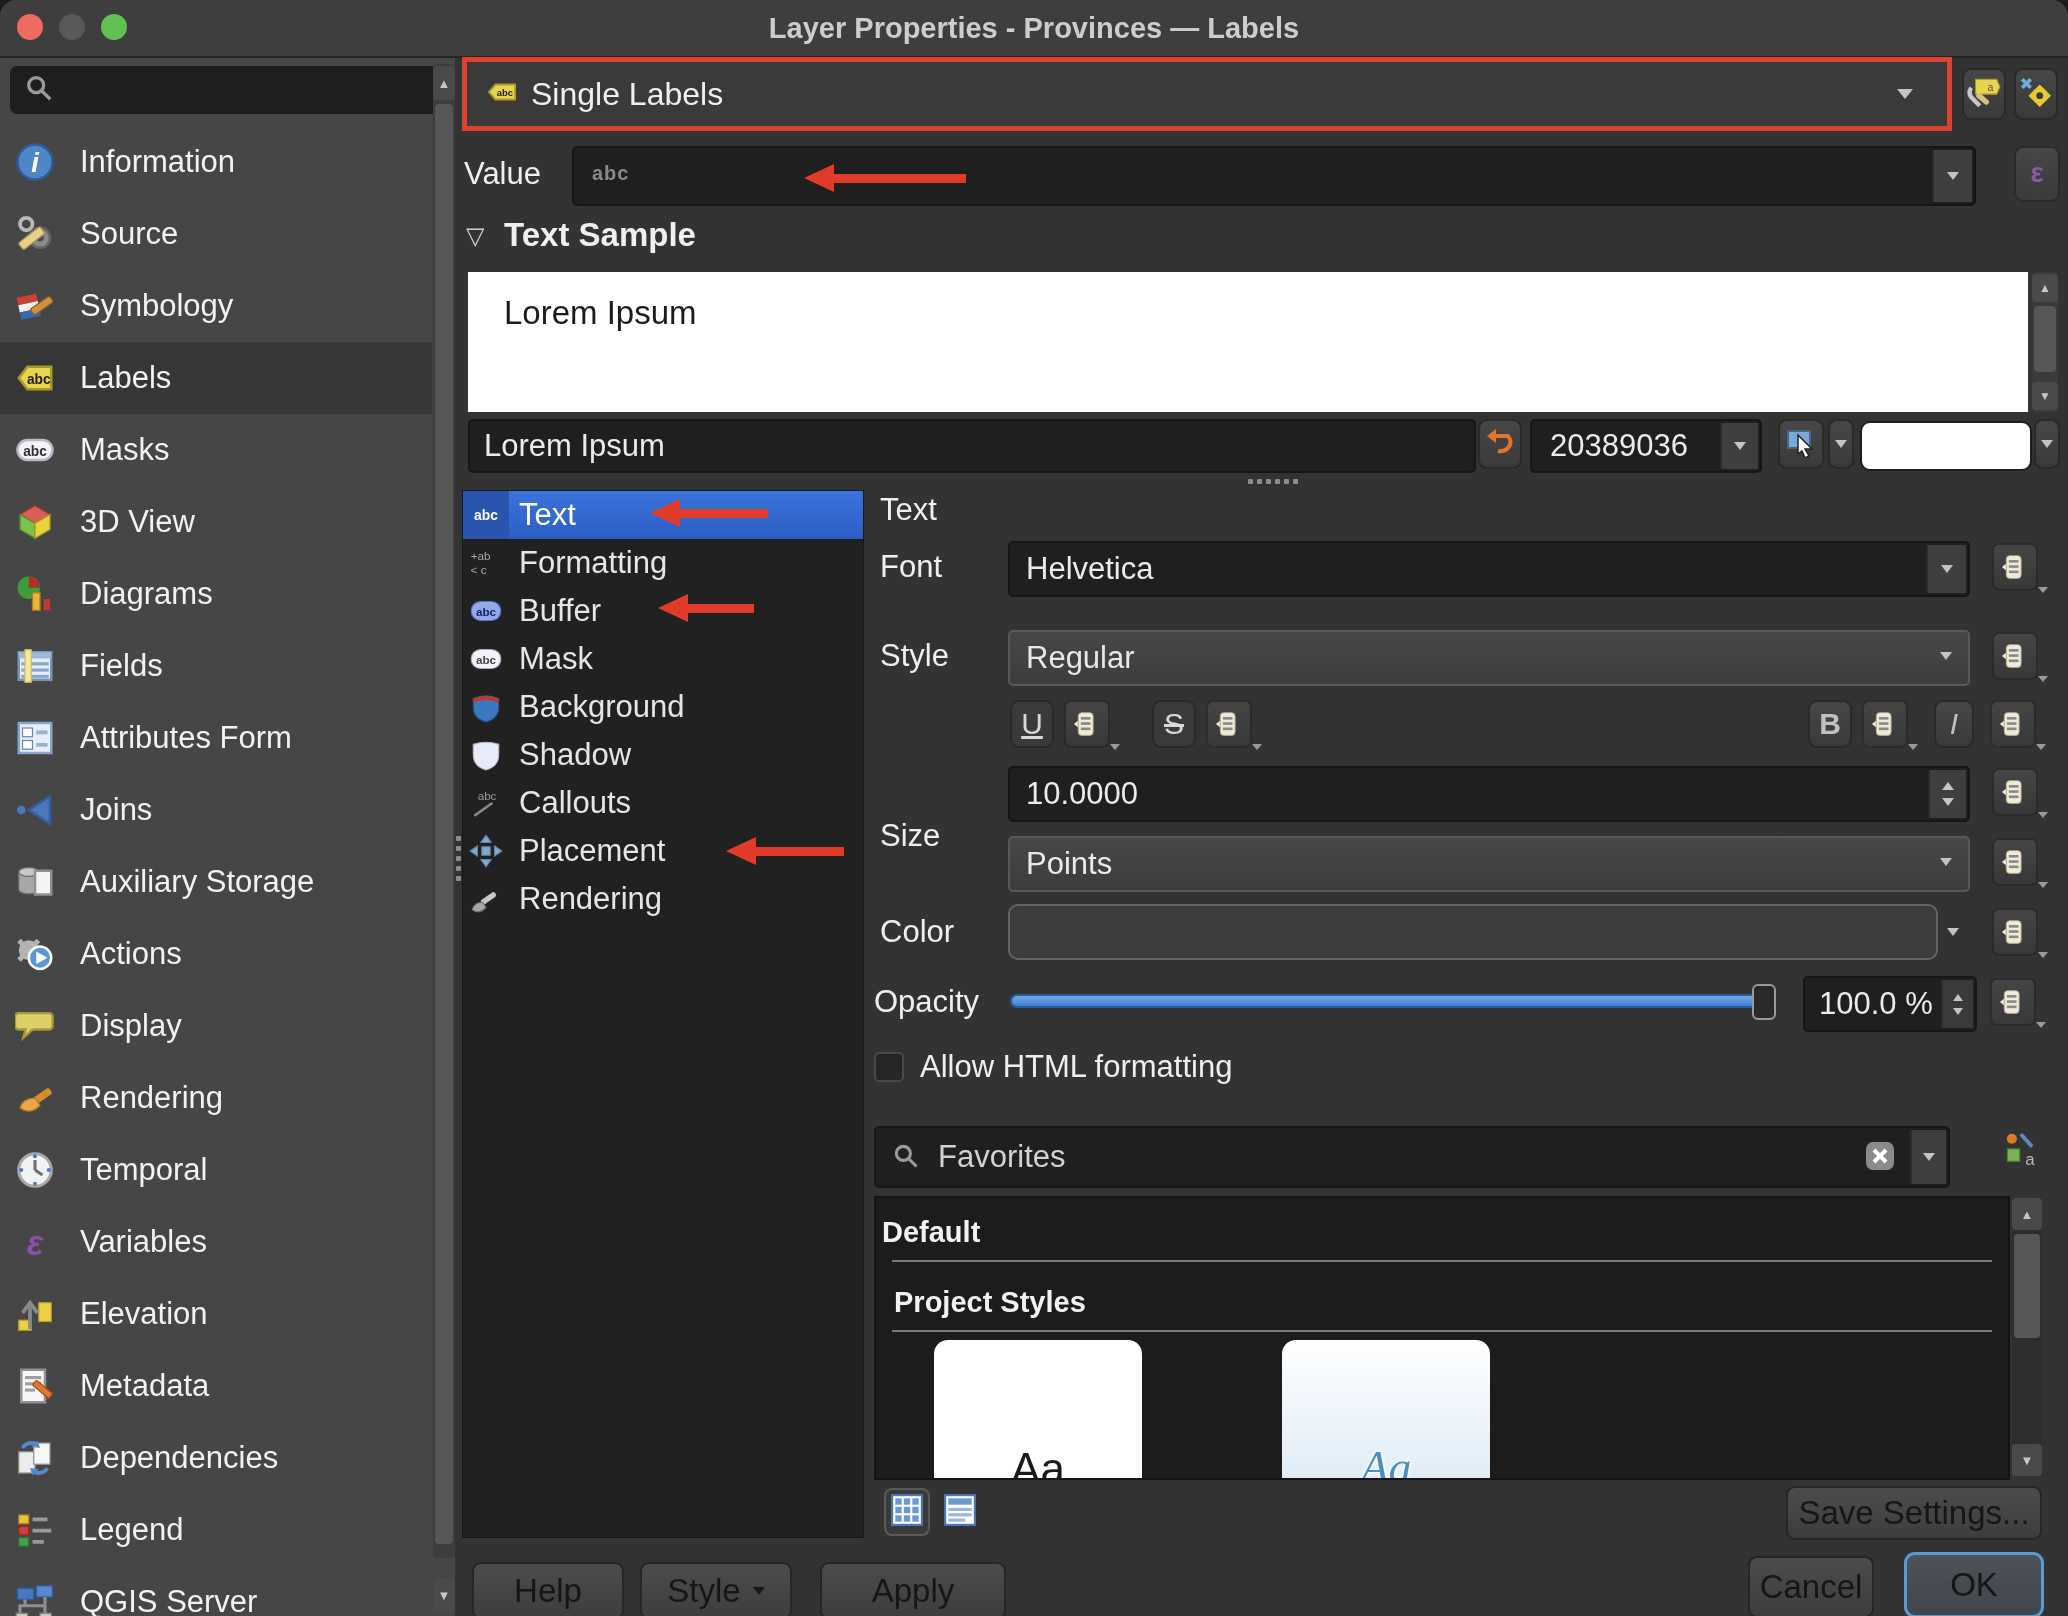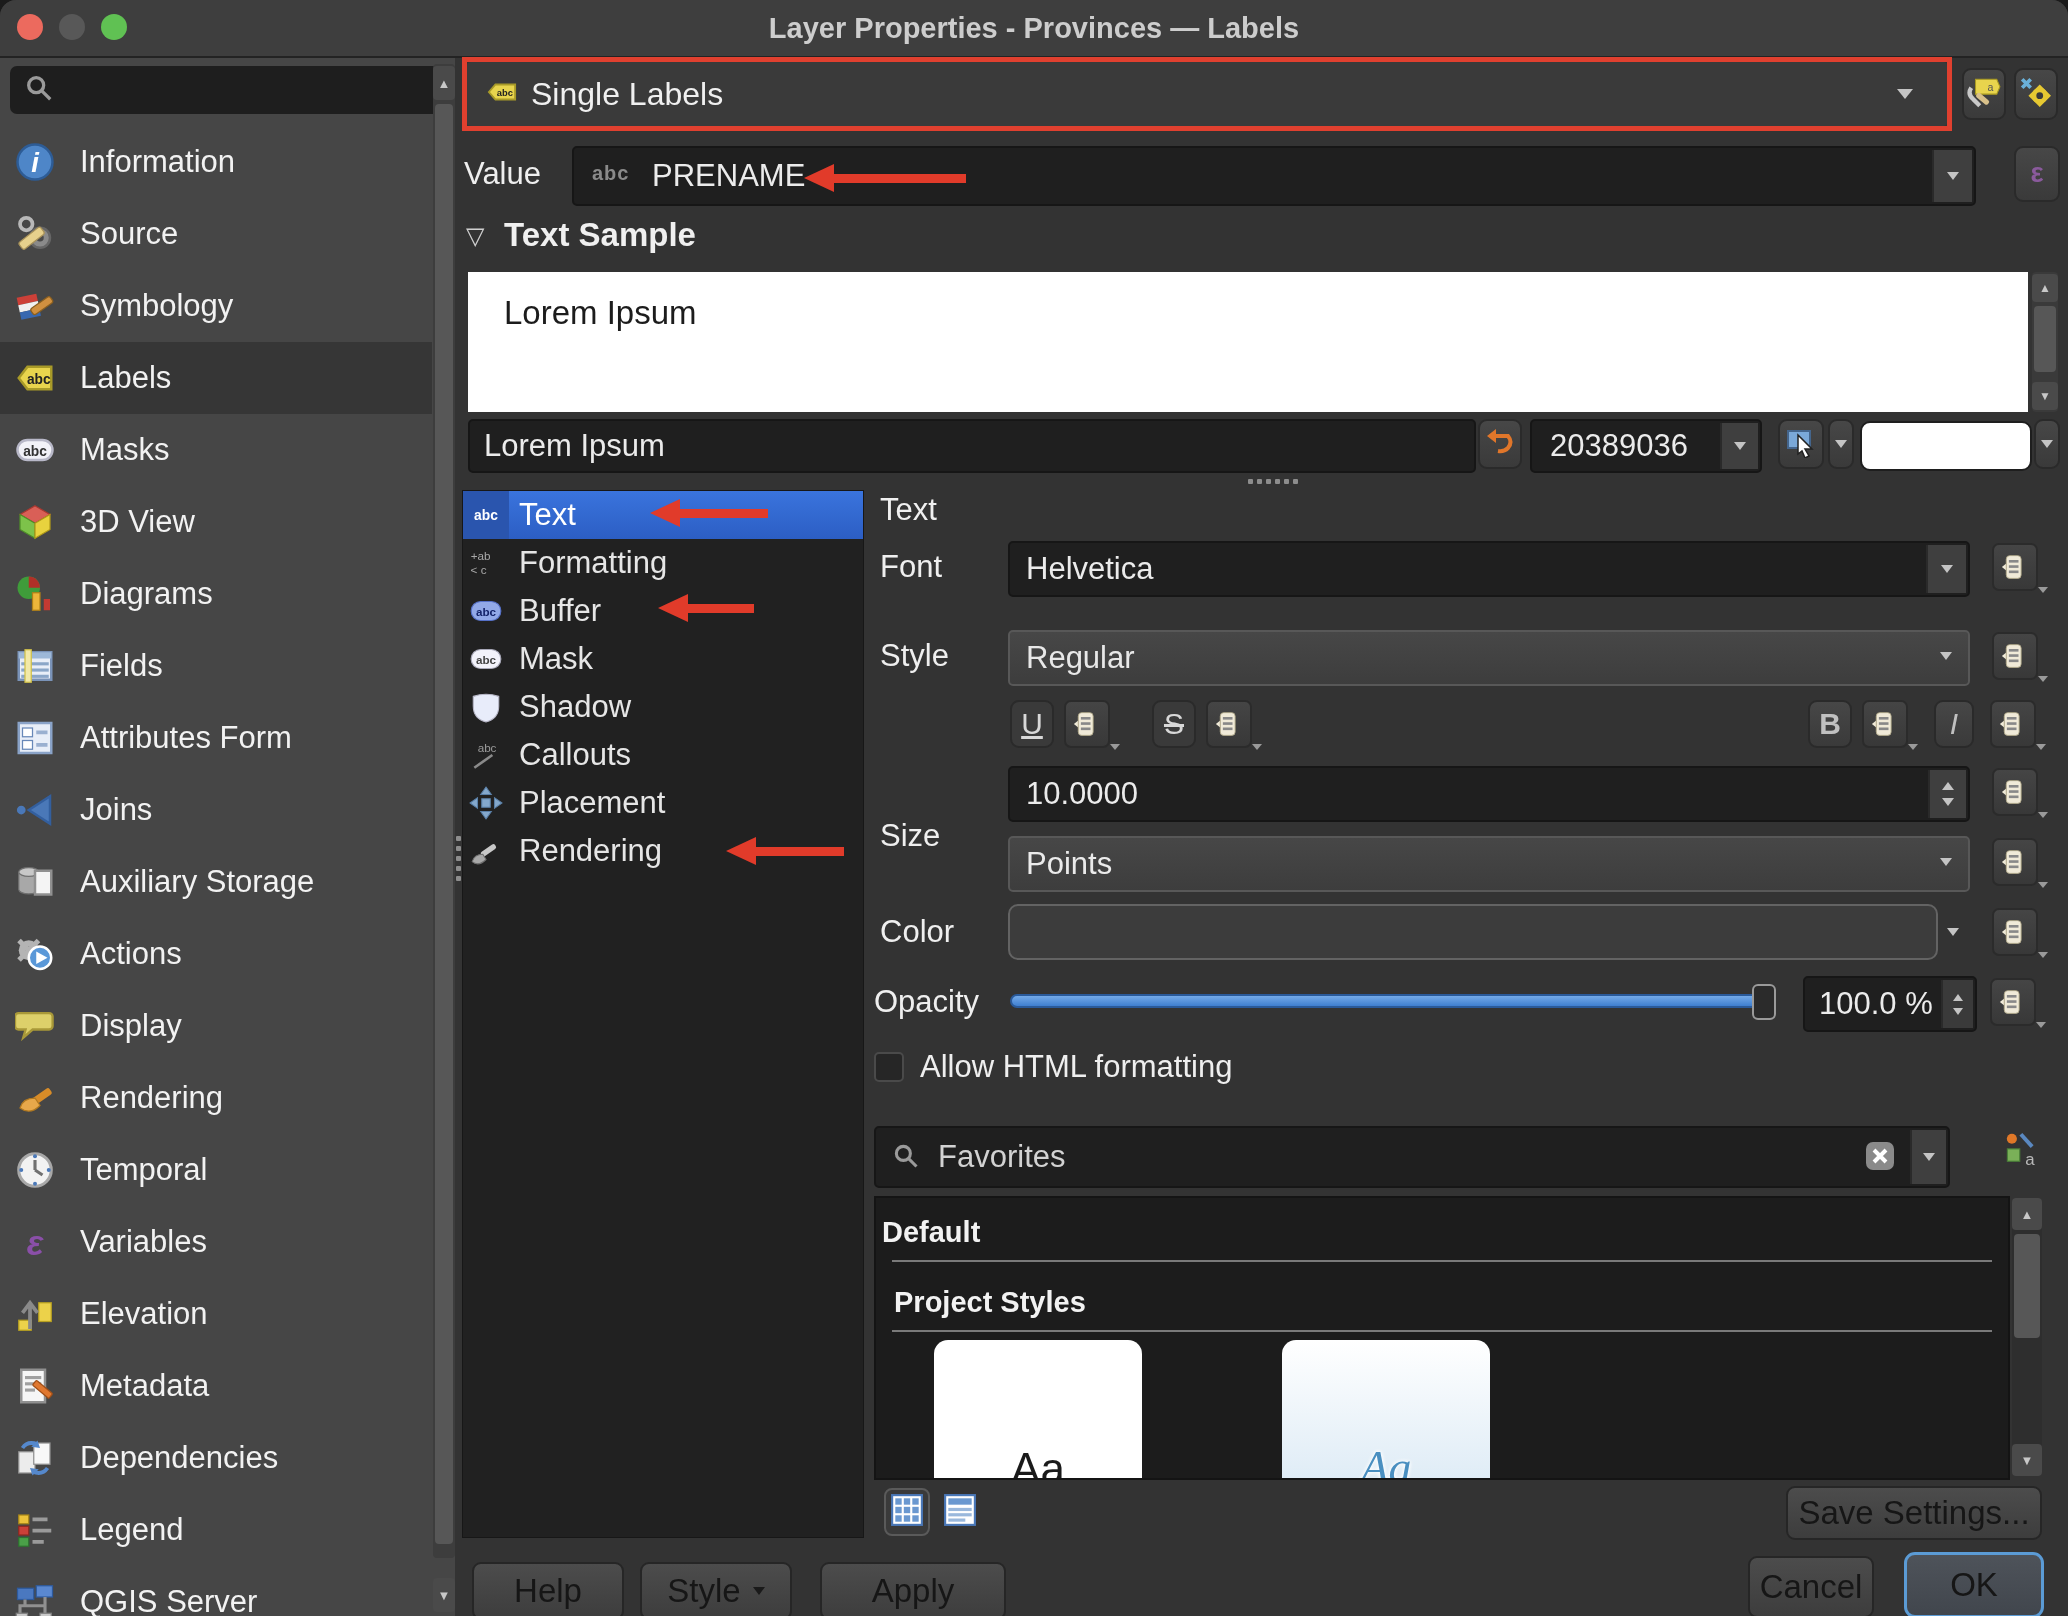--- a/index.html
+++ b/index.html
@@ -340,21 +340,20 @@
           <path d="M3 12 L11 4 M3 4 L11 12" stroke="#6ab0d8" stroke-width="3.5"></path>
           <rect x="12" y="12" width="15" height="15" fill="#e6c832" transform="rotate(45 19.5 19.5)"></rect>
           <circle cx="19.5" cy="19.5" r="7.5" fill="#e6c832"></circle>
           <circle cx="19.5" cy="19.5" r="3.2" fill="#3a3a3a"></circle>
         </svg></span>
     </div>
 
   <div class="abs lbl" style="left:464px;top:146px;height:56px;">Value</div>
   <div class="abs combo-dark" style="left:572px;top:146px;width:1400px;height:56px;">
     <span style="position:absolute;left:18px;top:14px;font-size:20px;font-weight:bold;color:#8a8a8a;letter-spacing:1px;">abc</span>
-    <span class="ctext" style="margin-left:78px;">PRENAME</span>
     <div class="arrow-strip" style="position:absolute;right:2px;top:2px;bottom:2px;width:38px;">
         <span class="caret sm"></span>
       </div>
   </div>
   <div class="abs sqbtn" style="left:2014px;top:146px;width:46px;height:56px;">
       <span id="ic-eps"><svg width="34" height="34" viewBox="0 0 32 32" xmlns="http://www.w3.org/2000/svg">
           <text x="16" y="25" font-size="26" fill="#8a5a9c" text-anchor="middle" font-family="Liberation Sans,sans-serif" font-weight="bold">ε</text>
         </svg></span>
     </div>
 
@@ -442,20 +441,29 @@
         <span class="tlb">Buffer</span>
       </div>
       <div class="tab-row">
         <span class="tic">
           <svg width="34" height="34" viewBox="0 0 32 32" xmlns="http://www.w3.org/2000/svg">
             <rect x="2" y="7" width="28" height="18" rx="9" fill="#f2f2fa" stroke="#a8a8b8"></rect>
             <text x="16" y="21" font-size="11" fill="#444" text-anchor="middle" font-family="Liberation Sans,sans-serif" font-weight="bold">abc</text>
           </svg>
         </span>
         <span class="tlb">Mask</span>
+      </div>
+      <div class="tab-row">
+        <span class="tic">
+          <svg width="34" height="34" viewBox="0 0 32 32" xmlns="http://www.w3.org/2000/svg">
+            <path d="M4 8 Q16 3 28 8 L28 16 Q28 27 16 30 Q4 27 4 16 Z" fill="#3a78c0" stroke="#24528c"></path>
+            <path d="M4 8 Q16 3 28 8 L28 12 Q16 7 4 12 Z" fill="#c03830"></path>
+          </svg>
+        </span>
+        <span class="tlb">Background</span>
       </div>
       <div class="tab-row">
         <span class="tic">
           <svg width="34" height="34" viewBox="0 0 32 32" xmlns="http://www.w3.org/2000/svg">
             <path d="M4 6 Q16 2 28 6 L28 15 Q28 27 16 30 Q4 27 4 15 Z" fill="#e8ecfa" stroke="#b8b8c8"></path>
           </svg>
         </span>
         <span class="tlb">Shadow</span>
       </div>
       <div class="tab-row">

